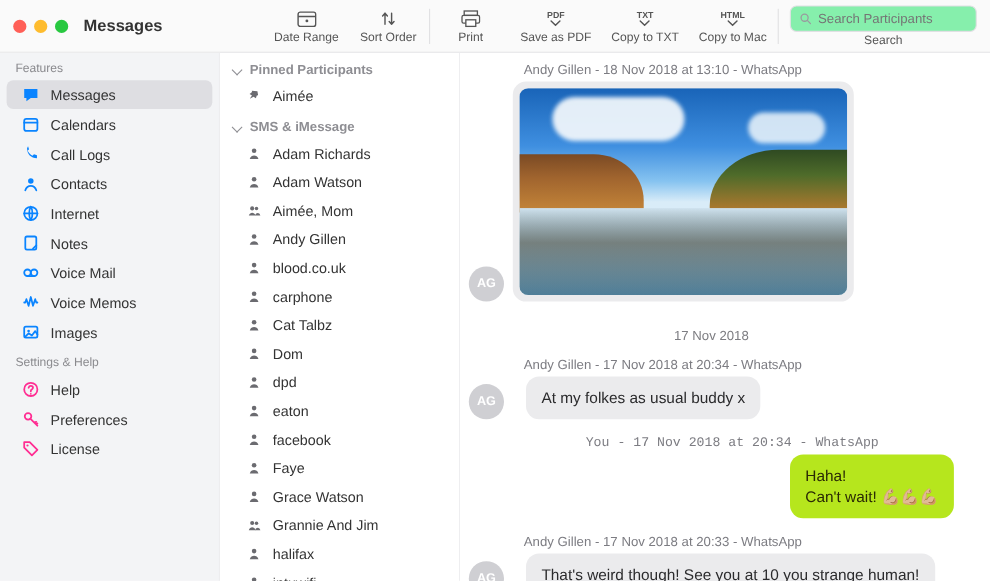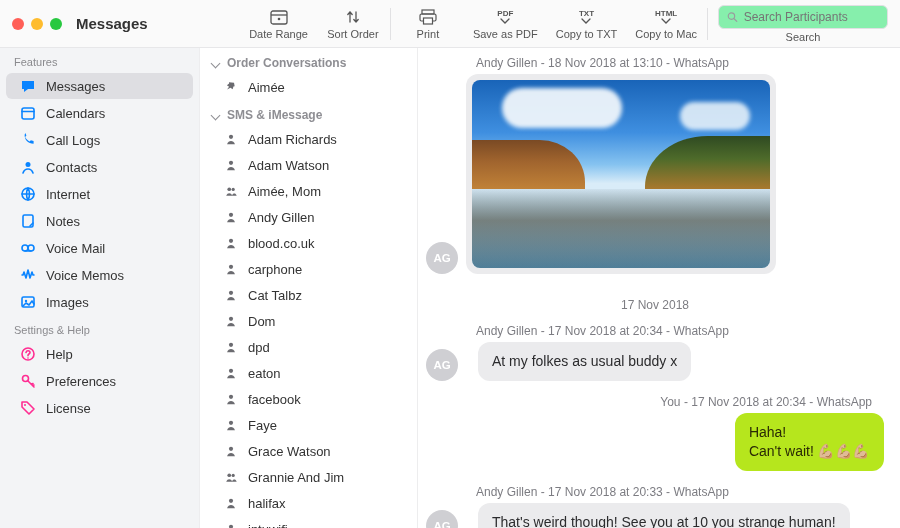--- a/index.html
+++ b/index.html
@@ -24,24 +24,24 @@
   .sidebar { width:200px; background:#f3f4f6; border-right:1px solid #ededef; display:flex; flex-direction:column; }
   .sb-section-title { font-size:11px; font-weight:400; color:#8a8a8e; padding:8px 14px 4px; }
   .sb-item { display:flex; align-items:center; gap:10px; padding:5px 14px; border-radius:6px; margin:1px 6px; color:#333; cursor:pointer; }
   .sb-item.active { background:#dedee2; }
   .sb-ic { width:16px; height:16px; display:flex; align-items:center; justify-content:center; }
   .sb-footer { margin-top:auto; border-top:1px solid #ebebee; text-align:center; padding:6px 0; font-size:12px; color:#5a5a5e; cursor:pointer; background:#f3f4f6; }
   .convlist { width:218px; background:#fff; border-right:1px solid #ededee; overflow-y:auto; }
   .cl-grp { display:flex; align-items:center; gap:6px; padding:8px 12px 4px; font-size:12px; font-weight:600; color:#8e8e93; cursor:pointer; }
   .cl-item { display:flex; align-items:center; gap:10px; padding:5px 14px 5px 24px; color:#333; cursor:pointer; }
   .cl-ic { width:14px; color:#6b6b70; display:flex; justify-content:center; }
-  .chat { flex:1; background:#fff; overflow-y:auto; padding:6px 16px 0 8px; position:relative; }
+  .chat { flex:1; background:#fff; overflow-y:auto; padding:6px 33px 0 8px; position:relative; }
   .date-div { text-align:center; font-size:12px; color:#7d7d82; padding:10px 0; }
   .meta { font-size:12px; color:#7c7c82; margin:2px 0 4px 50px; }
-  .meta.right { text-align:right; margin-right:12px; }
+  .meta.right { text-align:center; margin-right:12px;font-family:Liberation Mono, monospace; }
   .row { display:flex; align-items:flex-end; gap:8px; margin-bottom:14px; }
   .row.right { justify-content:flex-end; }
   .avatar { width:32px; height:32px; border-radius:50%; background:#cfcfd3; color:#fff; font-size:11.5px; font-weight:600; display:flex; align-items:center; justify-content:center; flex-shrink:0; }
   .bubble { max-width:380px; padding:10px 14px; border-radius:12px; font-size:14px; line-height:1.35; }
   .bubble.grey { background:#ebebed; color:#2b2b2d;margin-left:12px; }
   .bubble.green { background:#b6e61d; color:#2a2a05; }
   .img-bubble { width:310px; height:200px; border-radius:12px; background:#ebebed; padding:6px; display:flex; }
   .photo { flex:1; border-radius:8px; overflow:hidden; position:relative; }
   .sky { position:absolute; inset:0; background:linear-gradient(180deg,#1964b8 0%,#3f8fe0 28%,#86c3f0 45%,#d9ecf8 55%); }
   .cloud { position:absolute; top:8px; left:30px; width:120px; height:40px; background:#f5f9fc; border-radius:20px; filter:blur(2px); opacity:.92; }
@@ -255,21 +255,21 @@
               </svg>
             </span>
             <span>License</span>
           </div>
         </div>
     </div>
 
     <div class="convlist">
       <div class="cl-grp">
         <span class="chev"></span>
-        <span>Order Conversations</span>
+        <span>Pinned Participants</span>
       </div>
       <div id="cl-pinned">
           <div class="cl-item">
             <span class="cl-ic">
               <svg width="16" height="16" viewBox="0 0 16 16">
                 <path d="M8 2l3 3-1 1 1 3-3 0-2 4-0-4-3 0 1-3-1-1z" transform="rotate(35 8 8)" fill="#6b6b70"></path>
               </svg>
             </span>
             <span>Aimée</span>
           </div>

